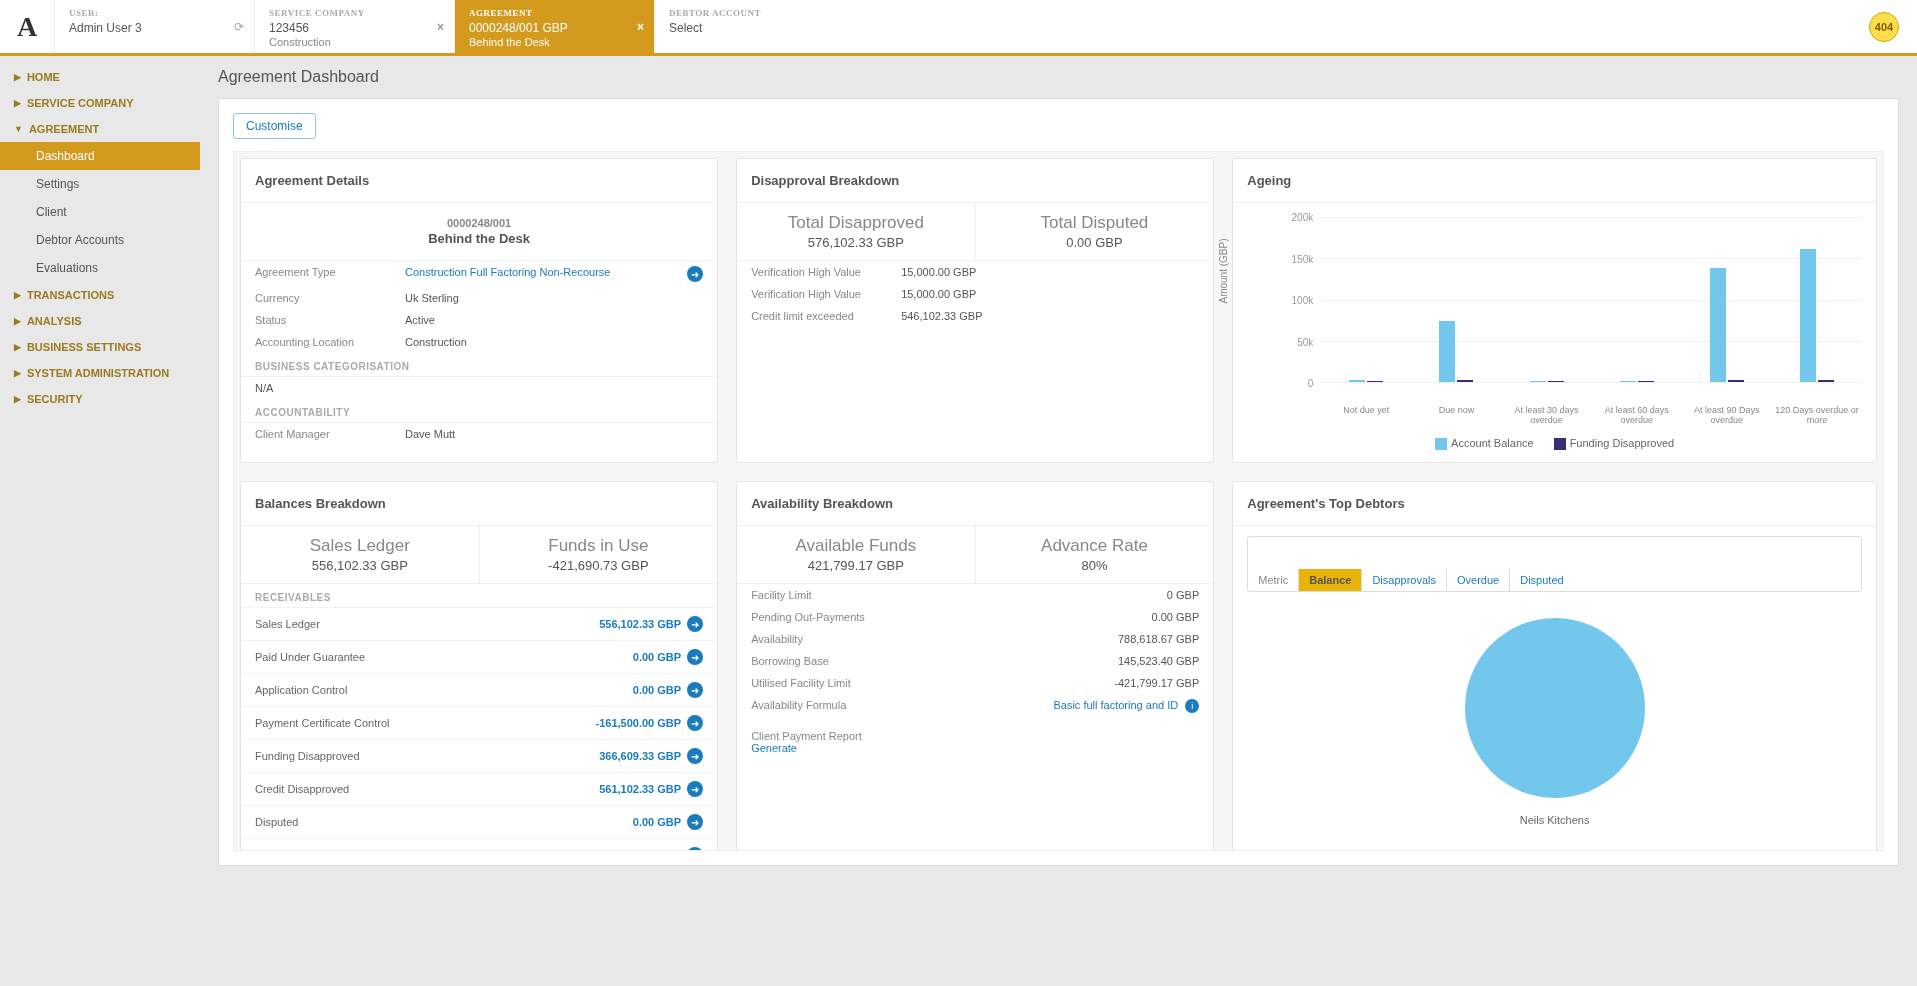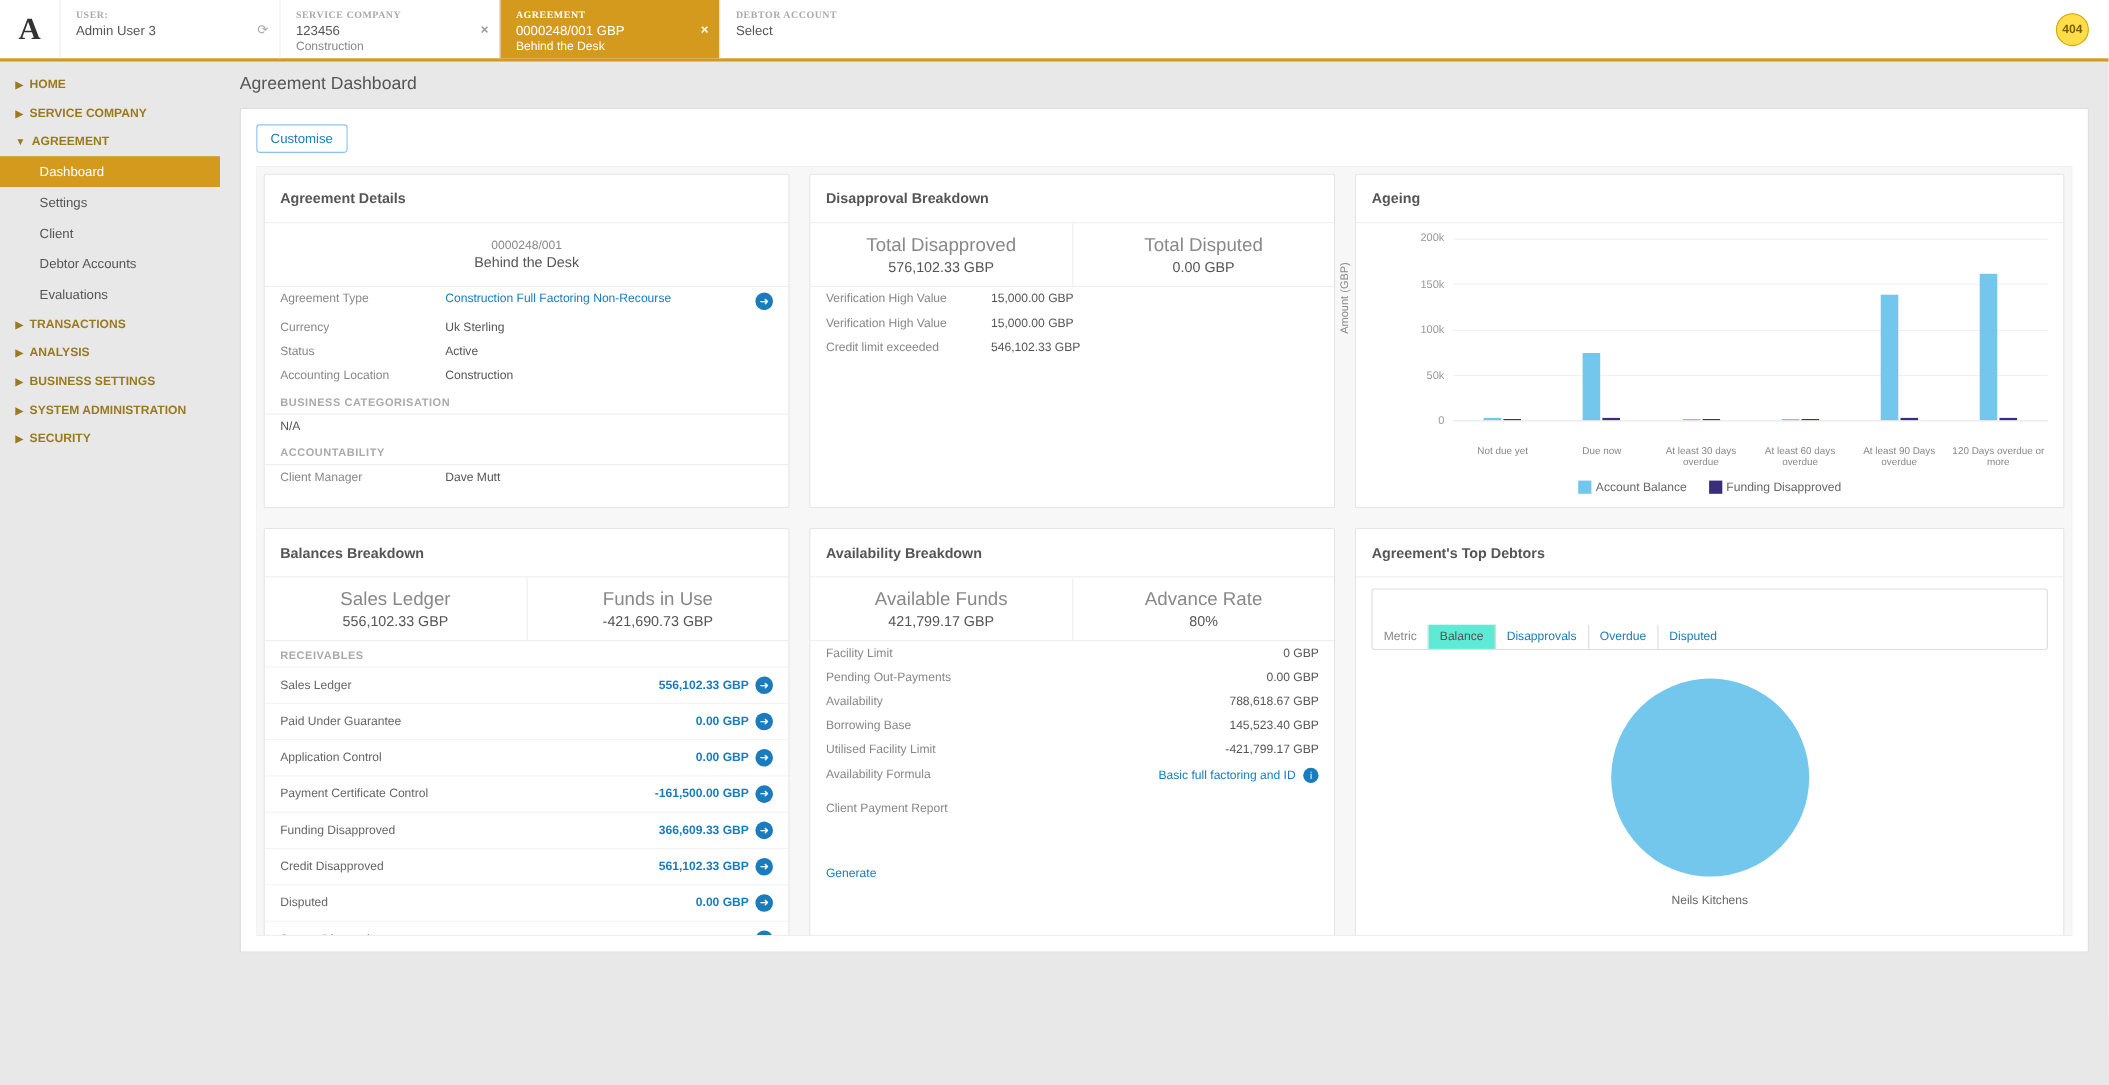--- a/index.html
+++ b/index.html
@@ -63,21 +63,21 @@
   .bar2 { width:16px; background:#3a2d7a;}
   .x-labels { position:absolute; left:88px; right:14px; bottom:8px; display:flex;}
   .x-lbl { flex:1; text-align:center; font-size:9px; color:#888; padding:0 2px;}
   .legend { display:flex; justify-content:center; gap:20px; padding:4px 0 12px 0; font-size:11px; color:#666;}
   .legend .sw { width:12px; height:12px; display:inline-block; margin-right:4px; vertical-align:middle;}
   
   .tabs-metric { display:flex; border:1px solid #ddd; border-radius:3px; overflow:hidden; margin:10px 14px 6px 14px;}
   .tabs-metric .mt { padding:5px 10px; font-size:11px; color:#1a7bbd; cursor:pointer; border-right:1px solid #ddd;margin-top:32px;}
   .tabs-metric .mt:last-child { border-right:none;}
   .tabs-metric .mt.static { color:#888; cursor:default;}
-  .tabs-metric .mt.active { background:#5eead4; color:#555;}
+  .tabs-metric .mt.active { background:#eab308; color:#555;font-weight:bold;}
   .pie-wrap { display:flex; justify-content:center; padding:20px 0 10px 0;}
   .pie { width:180px; height:180px; border-radius:50%; background:#74c7ec;}
   .pie-legend { text-align:center; padding:6px 0 14px 0; font-size:11px; color:#666;}
   .scroll::-webkit-scrollbar { width:14px;}
   .scroll::-webkit-scrollbar-thumb { background:#bbb; border-radius:7px;}
   .center { text-align:center;}
   .agr-num { font-size:11px; color:#888;}
   .agr-name { font-size:13px; color:#555; margin-top:2px;}
 </style>
 </head>
@@ -159,21 +159,21 @@
     </div>
   <div class="content">
     <div class="page-title">Agreement Dashboard</div>
     <div class="content-sheet">
       <button class="customise-btn">Customise</button>
       <div class="cards scroll">
         <div class="card-row">
 
           <div class="card card-sm">
             <div class="card-header">Agreement Details</div>
-            <div class="center" style="padding:14px 0;">
+            <div class="center" style="padding:14px 0;font-weight:bold;">
               <div class="agr-num">0000248/001</div>
               <div class="agr-name">Behind the Desk</div>
             </div>
             <div class="hr"></div>
             <div id="agr-rows">
                 <div class="kv-row">
                   <div class="k">Agreement Type</div>
                   <div class="v link">Construction Full Factoring Non-Recourse</div>
                   <div class="arrow">➜</div>
                 </div>
@@ -384,21 +384,21 @@
               </div>
             <div class="kv-row">
               <div class="k">Availability Formula</div>
               <div class="v link" style="text-align:right;">
                 <span>Basic full factoring and ID</span>
                 <span style="display:inline-flex;width:14px;height:14px;border-radius:50%;background:#1a7bbd;color:#fff;align-items:center;justify-content:center;font-size:9px;margin-left:4px;">i</span>
               </div>
             </div>
             <div class="kv-row" style="padding-top:12px;flex-direction:column;">
               <div class="k">Client Payment Report</div>
-              <div class="v link" style="text-align:center;margin-top:47px;">Generate</div>
+              <div class="v link" style="text-align:center;">Generate</div>
             </div>
           </div>
 
           <div class="card card-lg">
             <div class="card-header">Agreement's Top Debtors</div>
             <div class="tabs-metric" id="tabs-metric">
                 <div class="mt static">Metric</div>
                 <div class="mt active">Balance</div>
                 <div class="mt">Disapprovals</div>
                 <div class="mt">Overdue</div>

